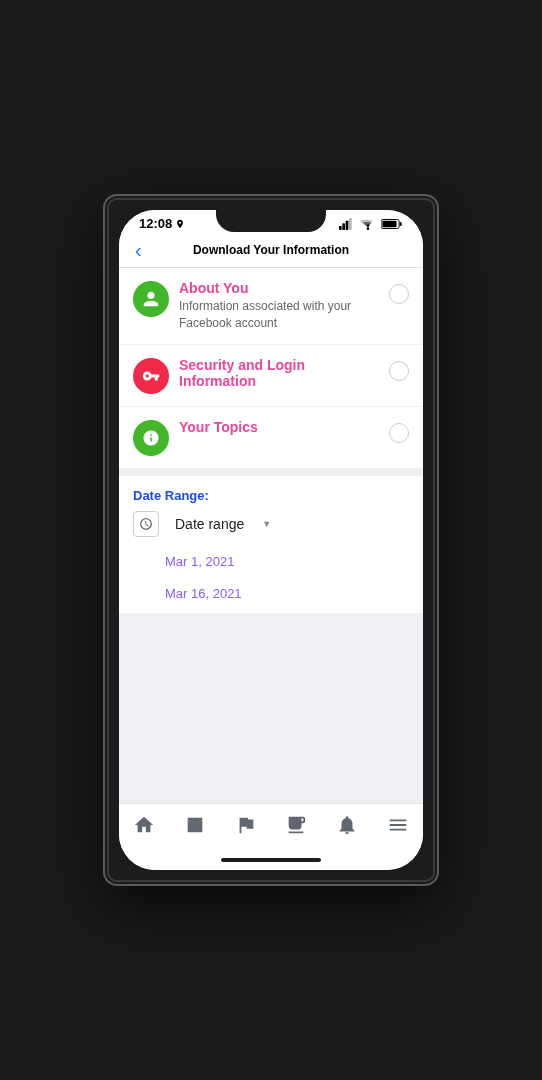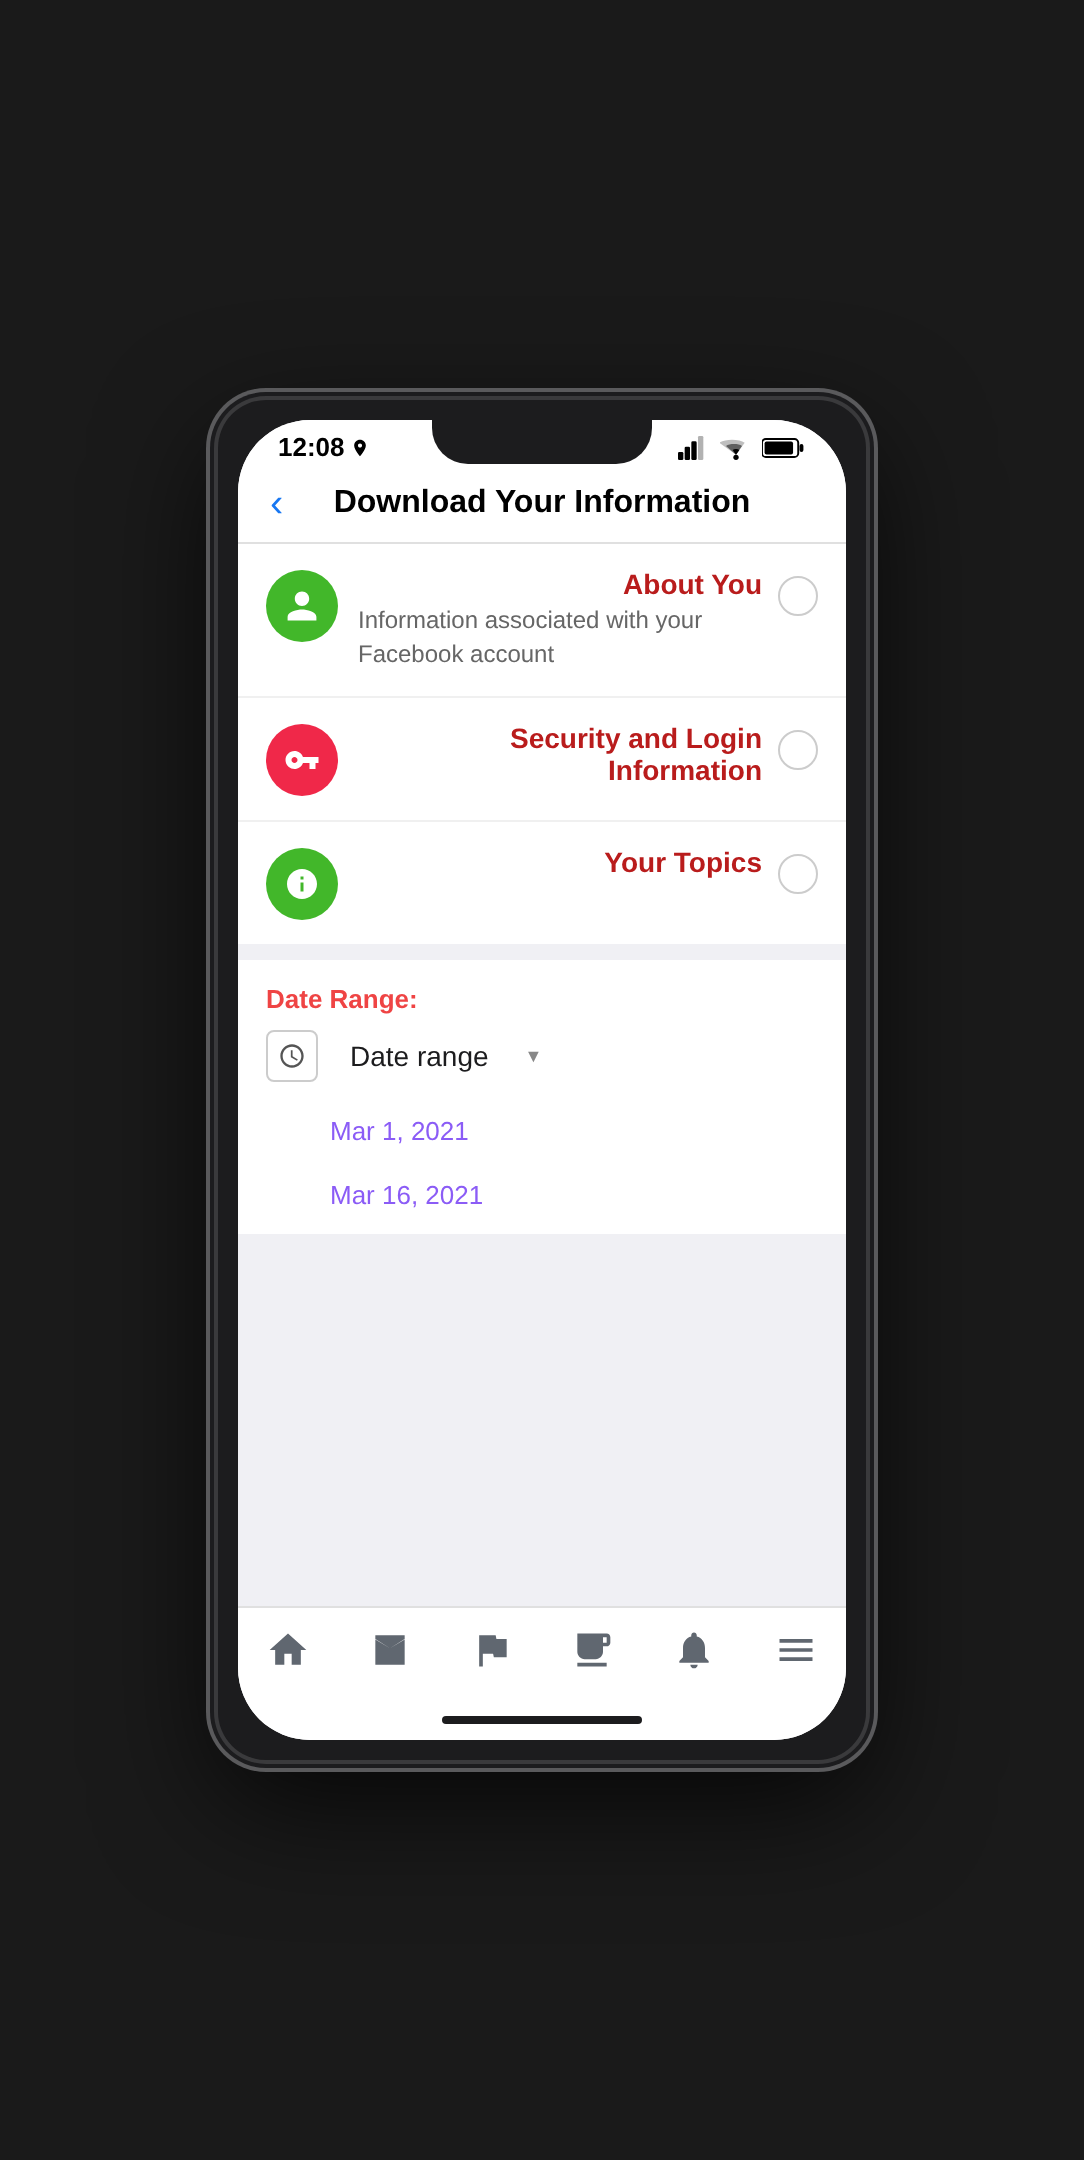--- a/index.html
+++ b/index.html
@@ -10,21 +10,21 @@
       justify-content: center;
       align-items: center;
       min-height: 100vh;
       font-family: -apple-system, BlinkMacSystemFont, 'Segoe UI', sans-serif;
     }
 
     .phone-frame {
       width: 324px;
       height: 680px;
       background: #1c1c1e;
-      border-radius: 24px;
+      border-radius: 8px;
       position: relative;
       box-shadow:
         0 0 0 2px #3a3a3c,
         0 0 0 4px #1c1c1e,
         0 0 0 6px #5a5a5c,
         0 20px 60px rgba(0,0,0,0.8);
       overflow: hidden;
     }
 
     
@@ -114,21 +114,21 @@
 
     .nav-back {
       position: absolute;
       left: 16px;
       font-size: 20px;
       color: #1877f2;
       cursor: pointer;
     }
 
     .nav-title {
-      font-size: 16px;
+      font-size: 12px;
       font-weight: 700;
       color: #000;
       text-align: right;
     }
 
     
     .content {
       flex: 1;
       overflow-y: auto;
       background: #f0f0f4;
@@ -172,23 +172,22 @@
     .icon-green2 { background: #42b72a; }
     .icon-blue { background: #1877f2; }
 
     .item-text {
       flex: 1;
     }
 
     .item-title {
       font-size: 14px;
       font-weight: 600;
-      color: #b91c1c;
+      color: #ec4899;
       margin-bottom: 2px;
-      text-align: right;
     }
 
     .item-desc {
       font-size: 12px;
       color: #666;
       line-height: 1.4;
     }
 
     .item-radio {
       width: 20px;
@@ -203,21 +202,21 @@
     
     .settings-section {
       background: #fff;
       margin-bottom: 8px;
       padding: 12px 14px;
     }
 
     .settings-label {
       font-size: 13px;
       font-weight: 600;
-      color: #ef4444;
+      color: #1d4ed8;
       margin-bottom: 8px;
     }
 
     .settings-dropdown {
       display: flex;
       align-items: center;
       gap: 16px;
       margin-bottom: 4px;
     }
 

